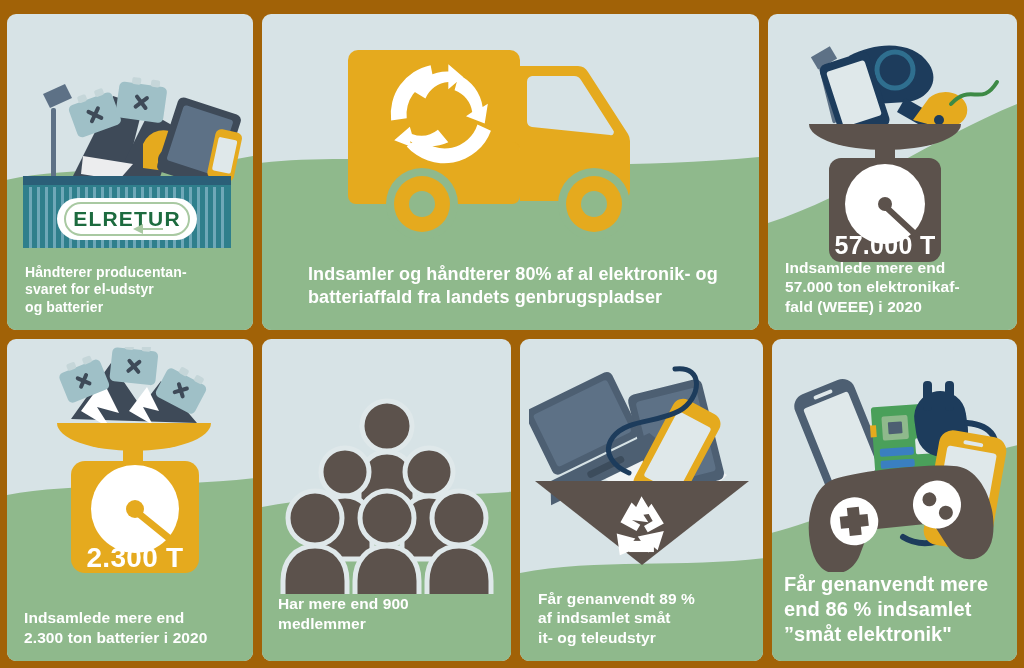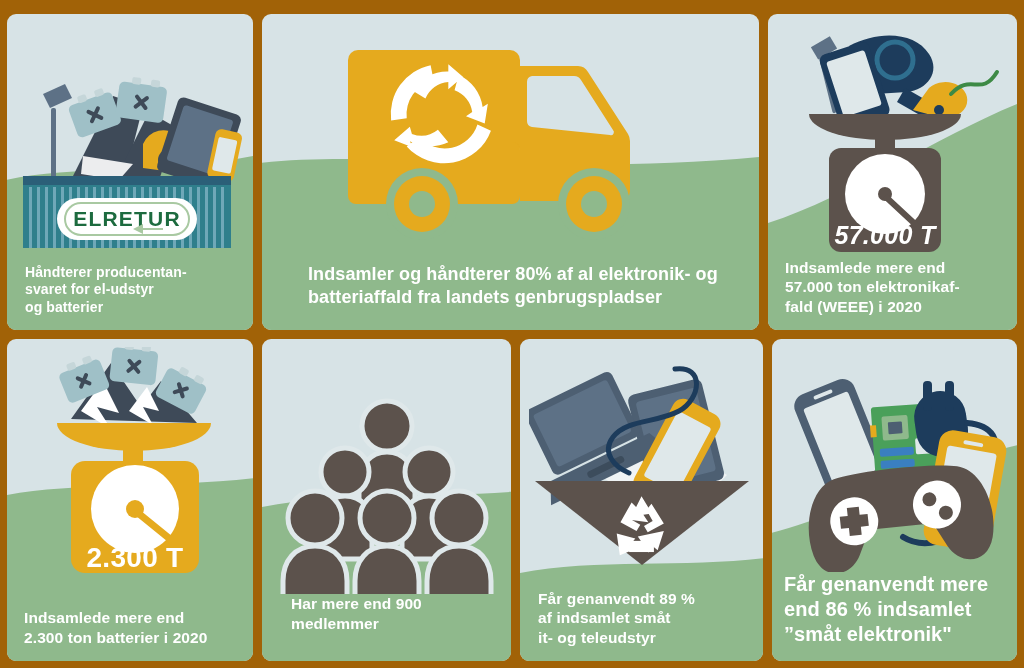--- a/index.html
+++ b/index.html
@@ -55,27 +55,27 @@
   
   #panel-batteries  { left: 7px;   top: 339px; width: 246px; height: 322px; padding-left: 19px; }
   #panel-members    { left: 262px; top: 339px; width: 249px; height: 322px; }
   #panel-small-it   { left: 520px; top: 339px; width: 243px; height: 322px; }
   #panel-small-el   { left: 772px; top: 339px; width: 245px; height: 322px; }
 
   #panel-producer  .caption { padding: 0 8px 14px 18px; font-size: 14px; }
   #panel-collect   .caption { padding: 0 16px 22px 46px; font-size: 18px; }
   #panel-weee      .caption { padding: 0 12px 14px 17px; font-size: 15.5px; }
   #panel-batteries .caption { padding: 0 10px 14px 17px; font-size: 15.5px; }
-  #panel-members   .caption { padding: 0 12px 28px 29px; font-size: 15.5px; }
+  #panel-members   .caption { padding: 0 12px 28px 16px; font-size: 15.5px; }
   #panel-small-it  .caption { padding: 0 12px 14px 18px; font-size: 15.5px; margin-top: 24px; }
   #panel-small-el  .caption { padding: 0 10px 14px 12px; font-size: 20px; }
 
   #panel-producer  .art { top: 34px;  height: 200px; }
   #panel-collect   .art { top: 18px;  height: 215px; }
-  #panel-weee      .art { top: 14px;  height: 230px; font-style: italic; }
+  #panel-weee      .art { top: 24px;  height: 230px; }
   #panel-batteries .art { top: 8px;   height: 240px; }
   #panel-members   .art { top: 55px;  height: 200px; }
   #panel-small-it  .art { top: 18px;  height: 215px; }
   #panel-small-el  .art { top: 28px;  height: 205px; }
 </style>
 </head>
 <body>
 
 <div id="infographic">
 

